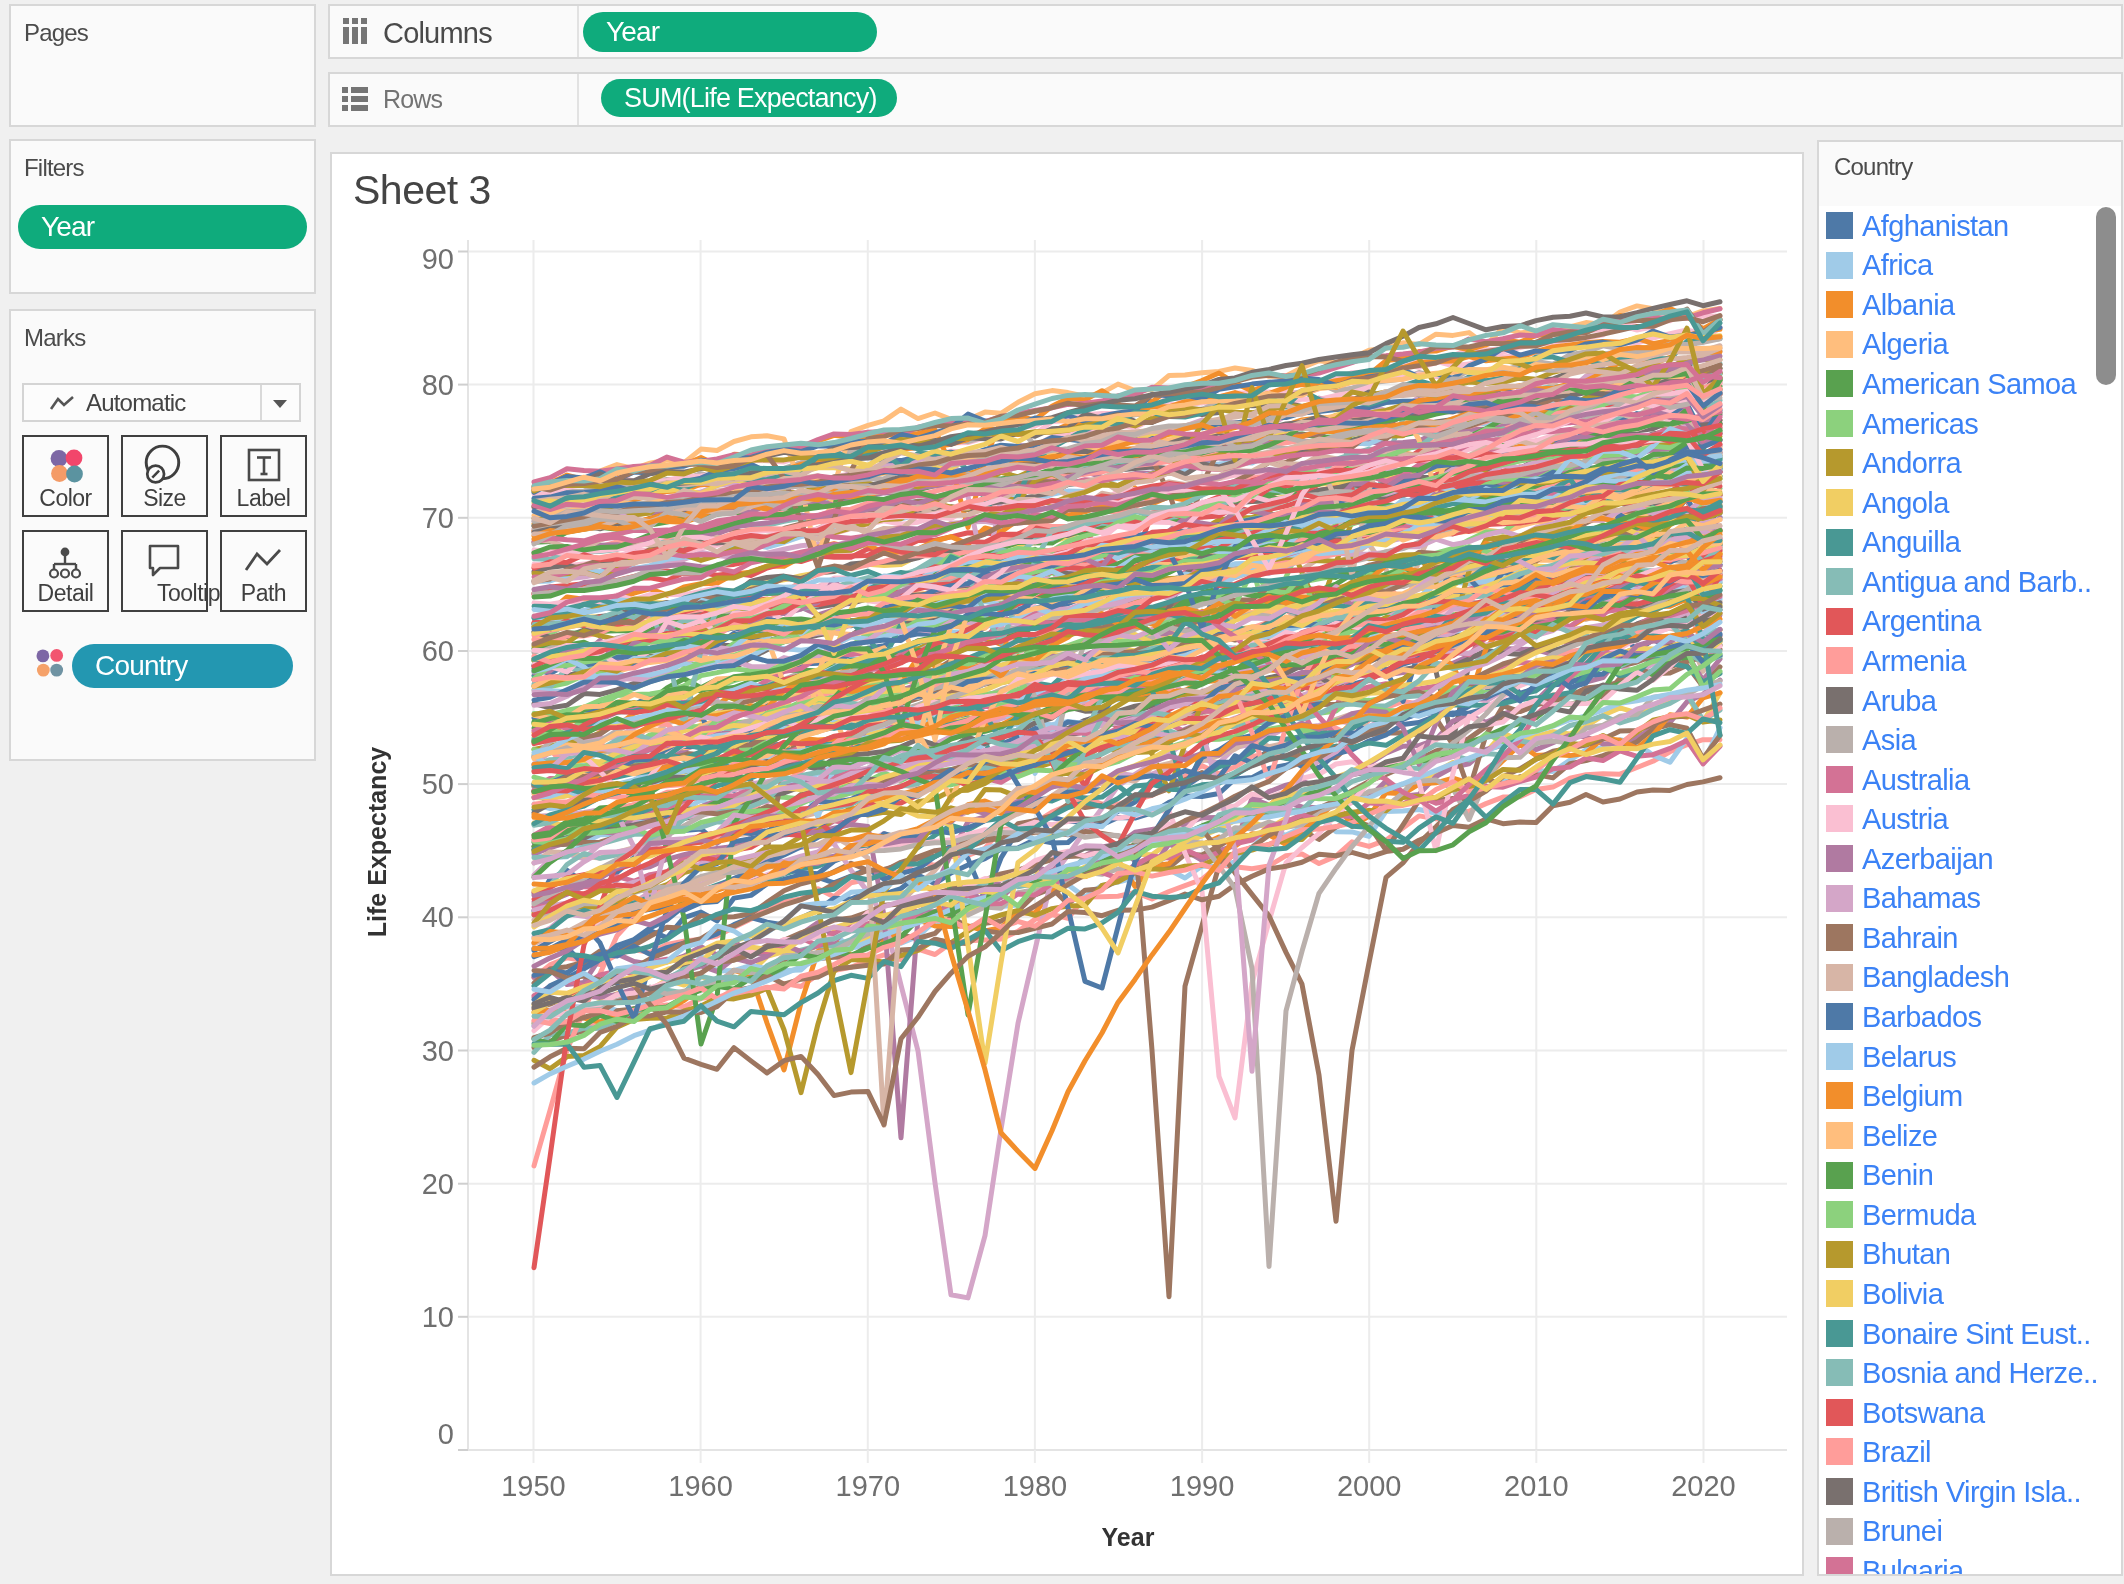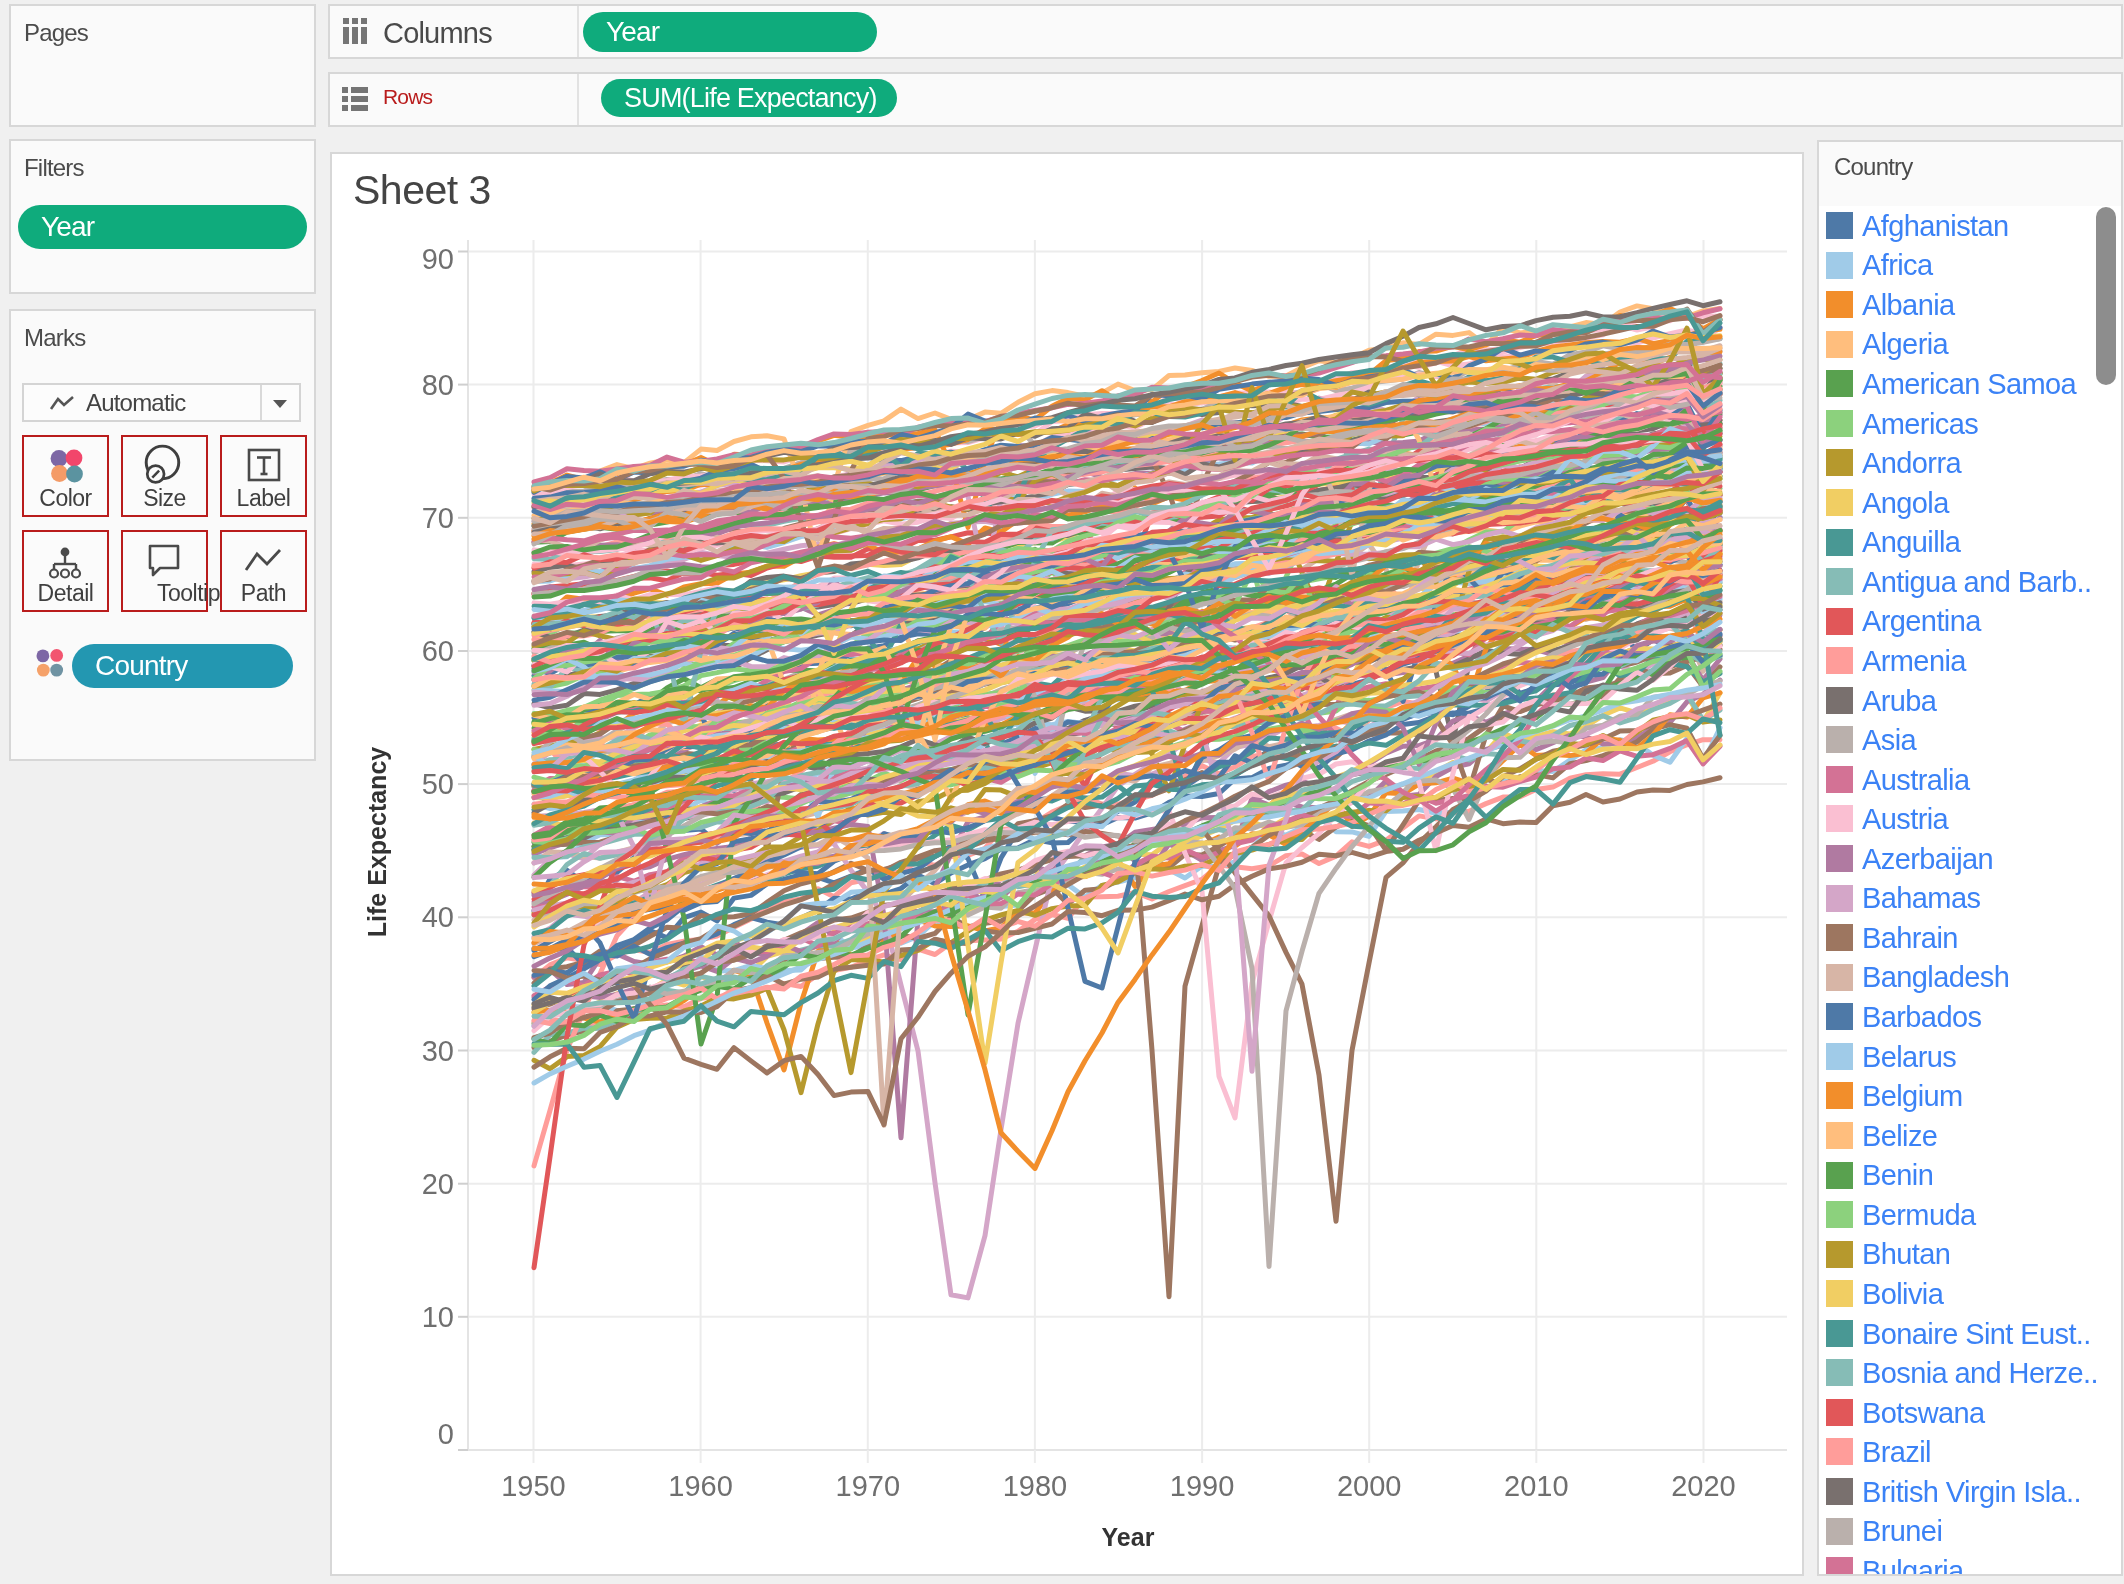--- a/index.html
+++ b/index.html
@@ -1,21 +1,21 @@
 <!DOCTYPE html>
 <html><head><meta charset="utf-8"><style>
 * {margin:0; padding:0; box-sizing:border-box;}
 html,body {width:2124px; height:1584px; background:#f0f0f0; font-family:"Liberation Sans",sans-serif; overflow:hidden; position:relative;}
 .card {position:absolute; background:#fafafa; border:2px solid #d7d7d7;}
 .ptitle {position:absolute; font-size:24px; color:#4b4b4b; letter-spacing:-0.8px;}
 .pill {position:absolute; border-radius:22px; color:#fff; font-size:28px; letter-spacing:-0.8px;}
 .pill span {position:absolute; left:23px; top:50%; transform:translateY(-50%); white-space:nowrap;}
 .green {background:#0fab7c;}
 .blue {background:#2397b1;}
-.mbtn {position:absolute; width:87px; height:82px; background:#fbfbfb; border:2px solid #b91c1c;}
+.mbtn {position:absolute; width:87px; height:82px; background:#fbfbfb; border:2px solid #404040;}
 .mbtn .cap {position:absolute; bottom:3px; width:100%; text-align:center; font-size:23px; color:#3f3f3f; letter-spacing:-0.5px;}
 .lrow {height:39.57px; position:relative;}
 .sw {position:absolute; left:7px; top:6px; width:27px; height:27px;}
 .lname {position:absolute; left:43px; top:50%; transform:translateY(-50%); font-size:29px; color:#3b82f6; white-space:nowrap; letter-spacing:-0.6px;}
 </style></head><body>
 
 <div class="card" style="left:9px; top:4px; width:307px; height:123px;"></div>
 <div class="ptitle" style="left:24px; top:19px;">Pages</div>
 
 <div class="card" style="left:9px; top:139px; width:307px; height:155px;"></div>
@@ -120,21 +120,21 @@
 <svg width="26" height="26" viewBox="0 0 26 26" style="position:absolute; left:342px; top:86px;">
   <g fill="#757575">
       <rect x="0" y="1" width="6" height="6"></rect>
       <rect x="9" y="1" width="17" height="6"></rect>
   <rect x="0" y="10" width="6" height="6"></rect>
       <rect x="9" y="10" width="17" height="6"></rect>
   <rect x="0" y="19" width="6" height="6"></rect>
       <rect x="9" y="19" width="17" height="6"></rect>
     </g>
   </svg>
-<div style="position:absolute; left:383px; top:85px; font-size:21px; color:#b91c1c; letter-spacing:-0.8px;">Rows</div>
+<div style="position:absolute; left:383px; top:85px; font-size:25px; color:#737373; letter-spacing:-0.8px;">Rows</div>
 <div class="pill green" style="left:601px; top:79px; width:296px; height:38px; border-radius:23px;text-decoration:underline;">
     <span style="font-size:27px;">SUM(Life Expectancy)</span>
   </div>
 
 <div style="position:absolute; left:330px; top:152px; width:1474px; height:1424px; background:#fff; border:2px solid #d7d7d7;">
 <div style="position:absolute; left:21px; top:13px; font-size:41px; color:#444; letter-spacing:-0.5px;">Sheet 3</div>
 <svg width="1474" height="1424" viewBox="0 0 1474 1424" style="position:absolute;left:0;top:0">
 <g stroke="#ececec" stroke-width="2">
         <line x1="136.0" y1="1296.0" x2="1455.0" y2="1296.0"></line>
         <line x1="136.0" y1="1162.8" x2="1455.0" y2="1162.8"></line>

